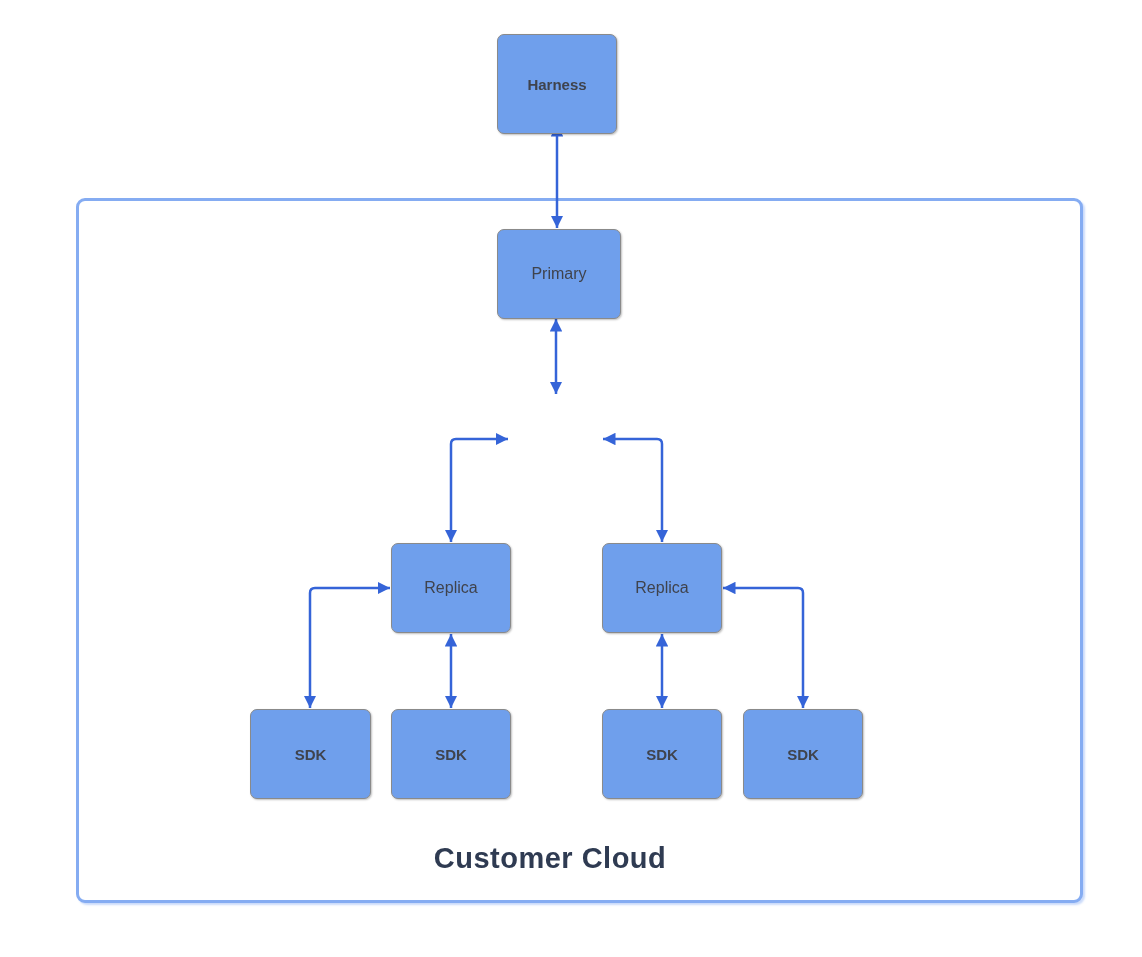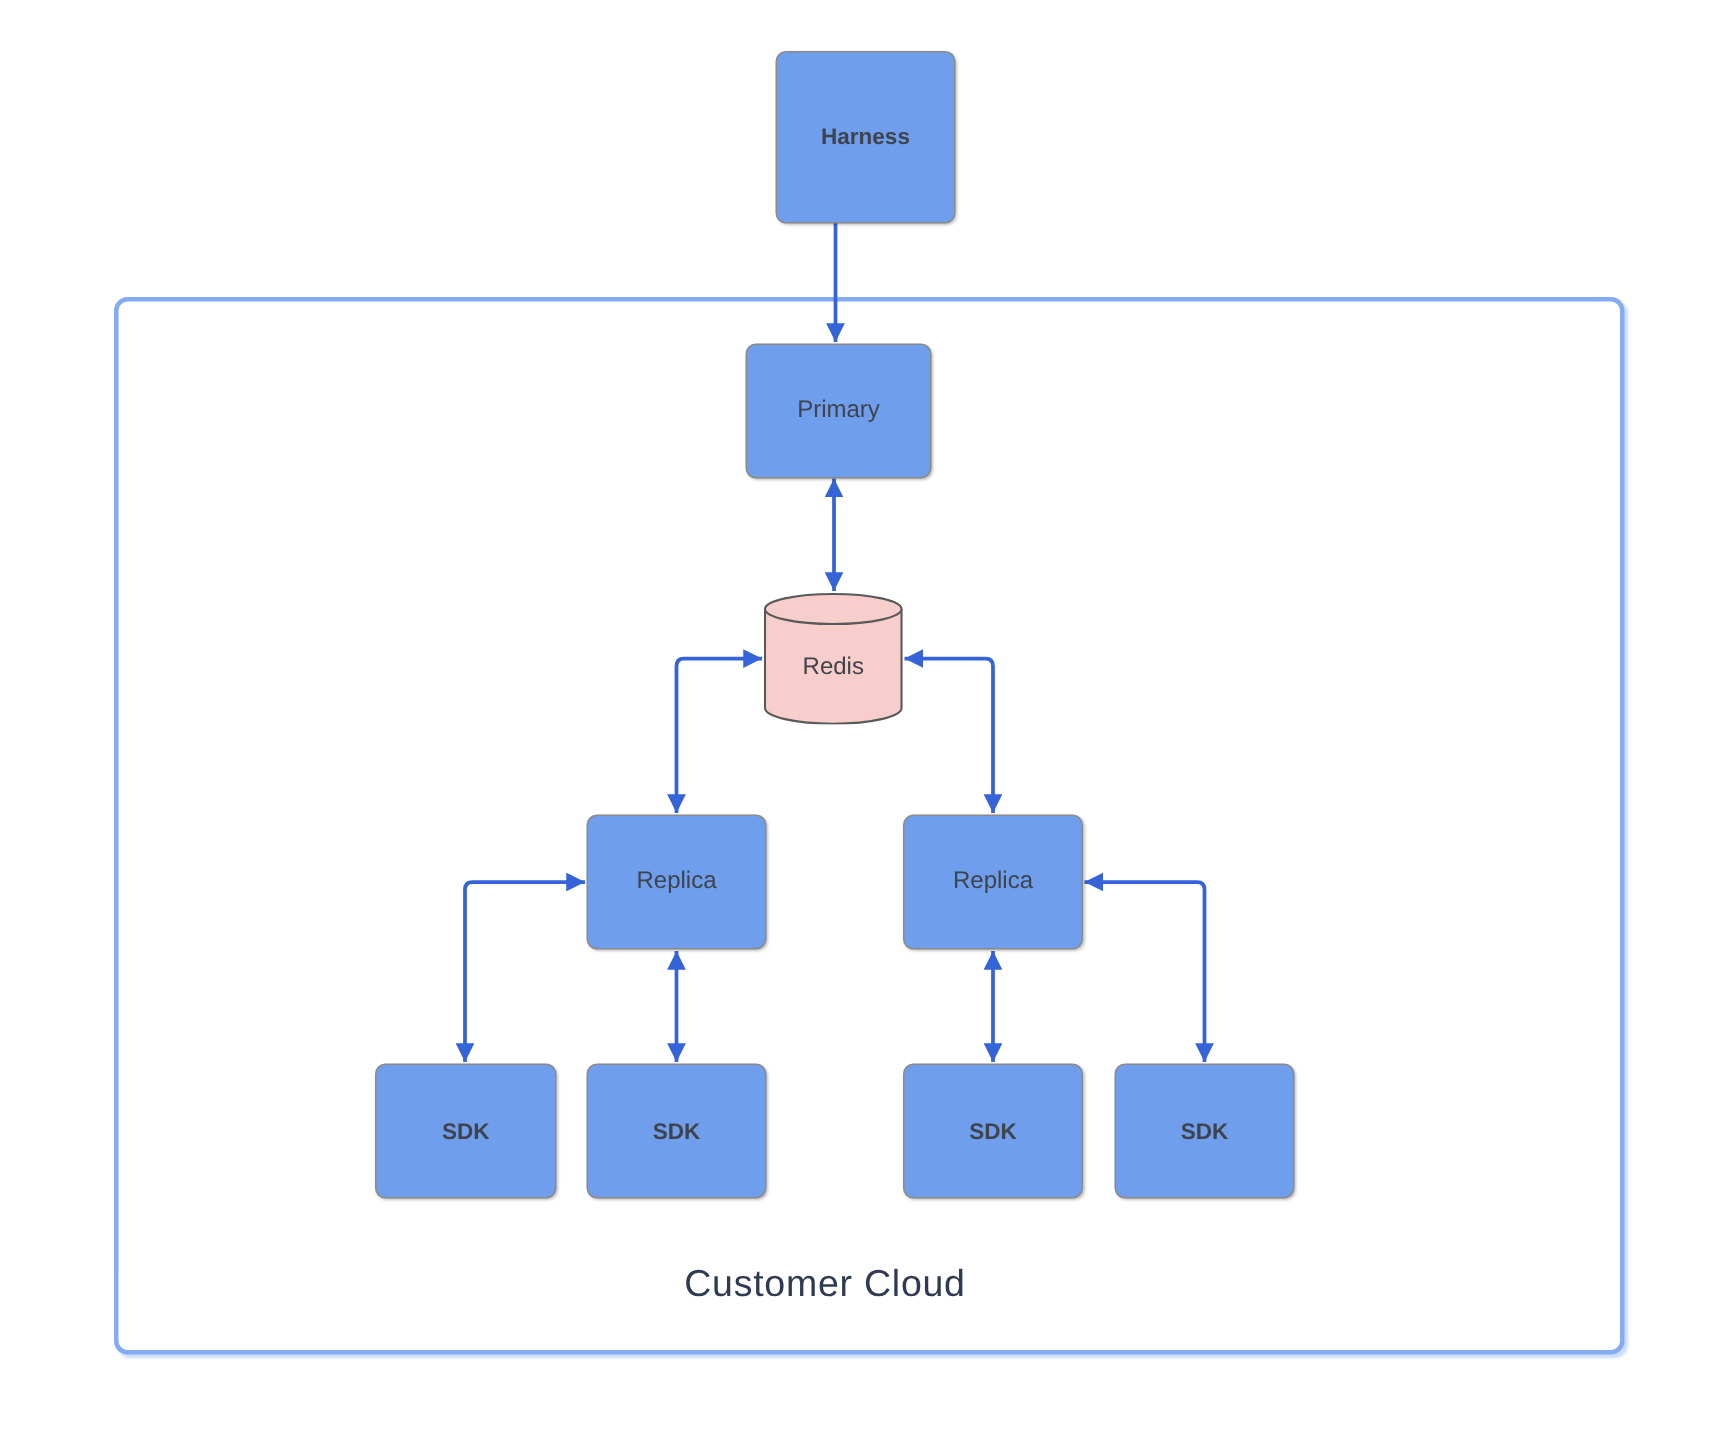--- a/index.html
+++ b/index.html
@@ -66,21 +66,21 @@
   }
   .cyl-shape path, .cyl-shape ellipse{
     fill:var(--cylinder-fill);
     stroke:var(--cylinder-border);
     stroke-width:1.4;
   }
   .container-label{
     position:absolute;
     left:350px;top:842px;width:400px;
     text-align:center;
-    font-size:25px;font-weight:normal;
+    font-size:29px;font-weight:bold;
     color:var(--container-label-text);
     z-index:3;
     letter-spacing:.5px;
   }
 </style>
 </head>
 <body>
 
 <div class="canvas">
 
@@ -95,35 +95,28 @@
     <path class="edge" d="M557,124 L557,228" marker-start="url(#ah)" marker-end="url(#ah)"></path>
     <path class="edge" d="M556,319 L556,394" marker-start="url(#ah)" marker-end="url(#ah)"></path>
     <path class="edge" d="M508,439 L456,439 Q451,439 451,444 L451,542" marker-start="url(#ah)" marker-end="url(#ah)"></path>
     <path class="edge" d="M603,439 L657,439 Q662,439 662,444 L662,542" marker-start="url(#ah)" marker-end="url(#ah)"></path>
     <path class="edge" d="M451,634 L451,708" marker-start="url(#ah)" marker-end="url(#ah)"></path>
     <path class="edge" d="M662,634 L662,708" marker-start="url(#ah)" marker-end="url(#ah)"></path>
     <path class="edge" d="M390,588 L315,588 Q310,588 310,593 L310,708" marker-start="url(#ah)" marker-end="url(#ah)"></path>
     <path class="edge" d="M723,588 L798,588 Q803,588 803,593 L803,708" marker-start="url(#ah)" marker-end="url(#ah)"></path>
   </svg>
 
-  <div class="node bold" style="left:497px;top:34px;width:120px;height:115px;margin-left:20px;">
+  <div class="node bold" style="left:497px;top:34px;width:120px;height:100px;">
     <span>Harness</span>
   </div>
 
   <div class="node" style="left:497px;top:229px;width:124px;height:90px;">
     <span>Primary</span>
   </div>
 
-  <div class="cylinder" style="left:509px;top:395px;width:93px;height:88px;">
-    <svg class="cyl-shape" width="93" height="88" viewBox="0 0 93 88" xmlns="http://www.w3.org/2000/svg">
-      <path d="M1,11 L1,77 A45.5,10.5 0 0 0 92,77 L92,11"></path>
-      <ellipse cx="46.5" cy="11" rx="45.5" ry="10"></ellipse>
-    </svg>
-    <span class="cyl-label">Redis</span>
-  </div>
 
   <div class="node" style="left:391px;top:543px;width:120px;height:90px;">
     <span>Replica</span>
   </div>
 
   <div class="node" style="left:602px;top:543px;width:120px;height:90px;">
     <span>Replica</span>
   </div>
 
   <div class="node bold" style="left:250px;top:709px;width:121px;height:90px;">

